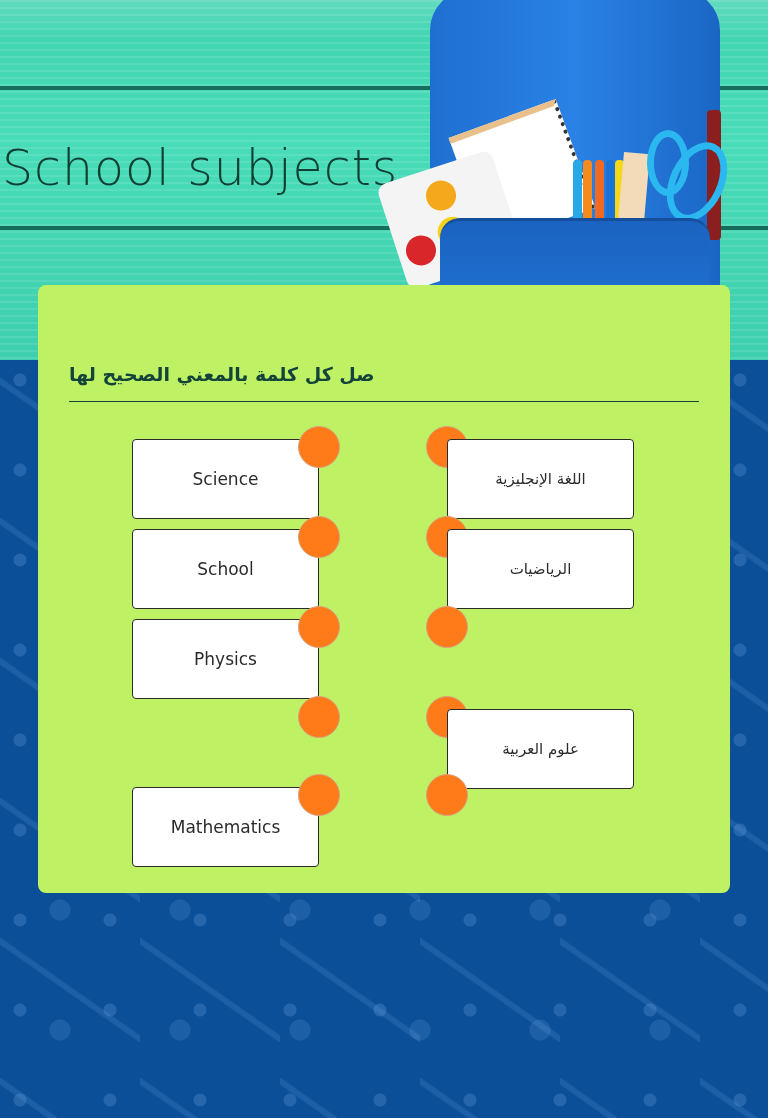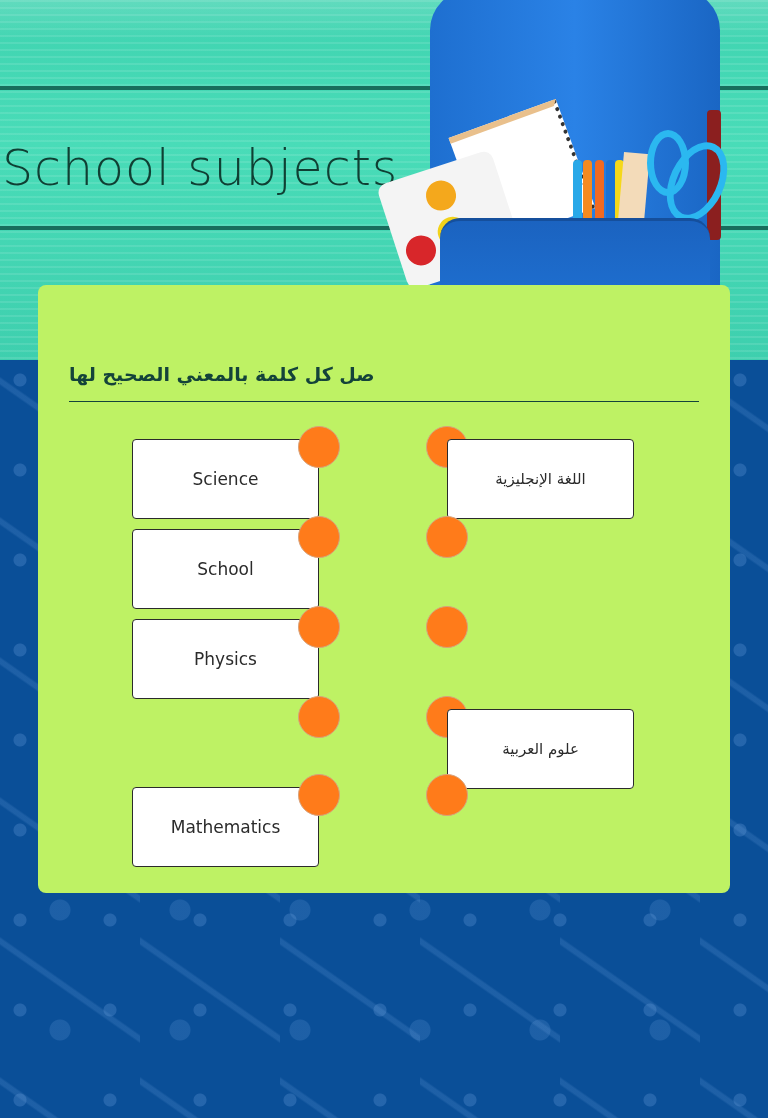--- a/index.html
+++ b/index.html
@@ -140,20 +140,23 @@
       <span class="label-ar">اللغة الإنجليزية</span>
     </div>
   </div>
 
   <div class="row" style="top:218px;">
     <div class="item left">
       <span class="label-en">School</span>
     </div>
     <div class="dot left"></div>
     <div class="dot right"></div>
+    <div class="item right">
+      <span class="label-ar">الرياضيات</span>
+    </div>
   </div>
 
   <div class="row" style="top:308px;">
     <div class="item left">
       <span class="label-en">Physics</span>
     </div>
     <div class="dot left"></div>
     <div class="dot right"></div>
   </div>
 

